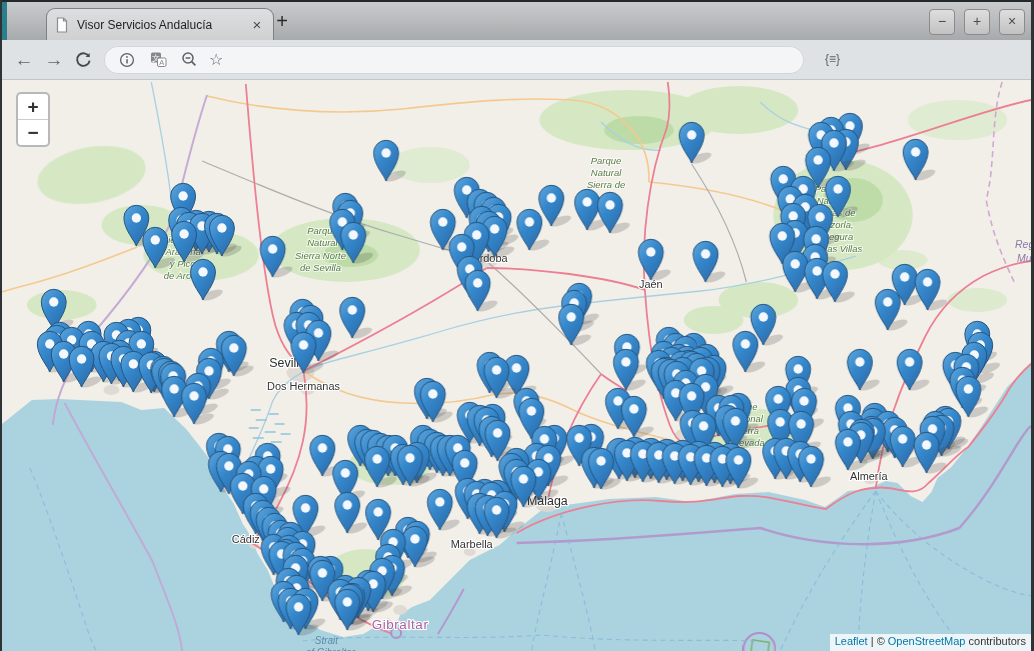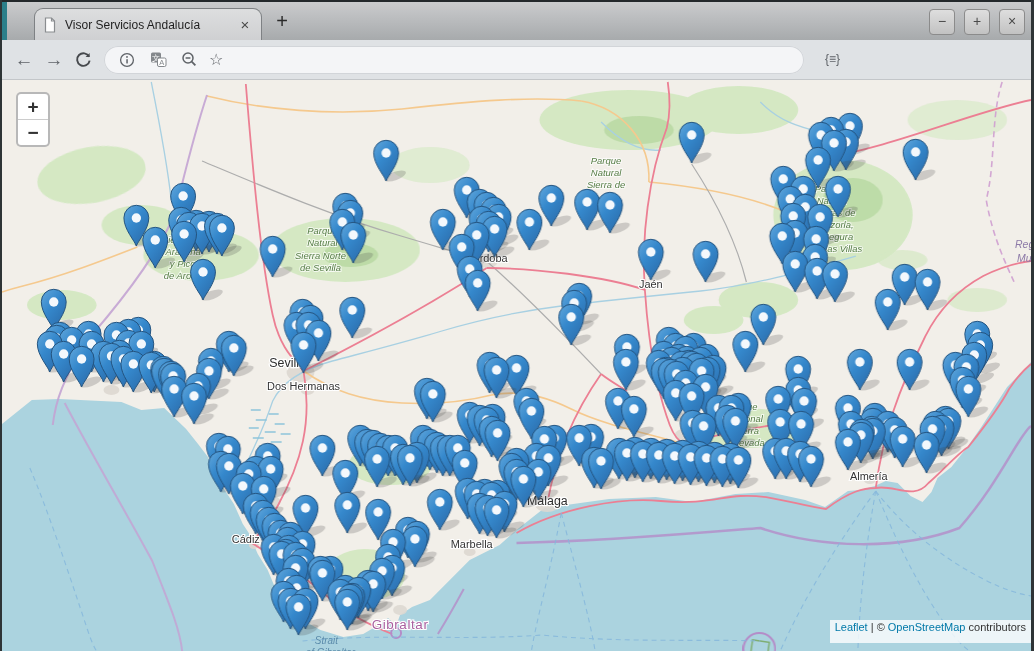--- a/index.html
+++ b/index.html
@@ -2,21 +2,21 @@
 <html><head>
 <meta charset="utf-8">
 <style>
   html,body{margin:0;padding:0;background:#4a4f52;font-family:"Liberation Sans",sans-serif;}
   .window{width:1034px;height:651px;position:relative;overflow:hidden;box-sizing:border-box;
           border-left:2px solid #2e3436;border-right:3px solid #2e3436;background:#dfe2e5;}
   
   .tabstrip{height:40px;background:linear-gradient(#cacbcd,#a7aaac);position:relative;
             border-top:2px solid #23282b;box-sizing:border-box;}
   .teal-strip{position:absolute;left:0;top:0;width:5px;height:38px;background:#2b7f8a;}
-  .tab{position:absolute;left:32px;top:6px;width:228px;height:32px;
+  .tab{position:absolute;left:44px;top:6px;width:228px;height:32px;
        background:linear-gradient(#dddedf,#cfd0d2);border:1px solid #7e8184;border-bottom:none;
        border-radius:9px 9px 0 0;display:flex;align-items:center;padding:0 8px;gap:8px;box-sizing:border-box;}
   .tab-title{font-size:12px;color:#1f1f1f;white-space:nowrap;overflow:hidden;flex:1;}
   .tab-close{color:#4a4a4a;font-size:15px;width:16px;text-align:center;cursor:default;}
   .newtab{position:absolute;left:268px;top:8px;font-size:20px;color:#2a2a2a;width:24px;text-align:center;}
   .winbtns{position:absolute;right:6px;top:7px;display:flex;gap:9px;}
   .wbtn{width:26px;height:26px;border:1px solid #8b8b8b;border-radius:4px;box-sizing:border-box;
         background:linear-gradient(#dedede,#c2c2c2);color:#4a4a4a;font-size:14px;line-height:23px;text-align:center;}
   
   .toolbar{height:40px;background:#dfe2e5;display:flex;align-items:center;padding:0 10px;gap:6px;
@@ -35,21 +35,21 @@
           background:radial-gradient(circle at 50% 42%,#e9b98b 0 30%,#7a3c1e 33% 52%,#c96b2f 55% 100%);
           border:1px solid #b0682f;box-sizing:border-box;}
   .kebab{font-size:15px;color:#5f6368;width:16px;text-align:center;}
   
   .maparea{position:relative;height:571px;background:#abd3df;overflow:hidden;}
   svg.map{display:block;width:100%;height:100%;}
   .zoomctl{position:absolute;left:14px;top:12px;width:30px;background:#fff;border:2px solid rgba(0,0,0,.28);
            border-radius:5px;overflow:hidden;z-index:5;}
   .zbtn{width:100%;height:25px;line-height:25px;text-align:center;font-size:19px;font-weight:bold;color:#333;cursor:default;}
   .zbtn+.zbtn{border-top:1px solid #ccc;}
-  .attrib{position:absolute;right:0;bottom:8px;background:rgba(255,255,255,.78);padding:1px 5px 10px 5px;
+  .attrib{position:absolute;right:0;bottom:0;background:rgba(255,255,255,.78);padding:1px 5px 4px 5px;
           font-size:11px;color:#333;z-index:5;white-space:nowrap;}
   .attrib a{color:#0078A8;text-decoration:none;}
   
   text{font-family:"Liberation Sans",sans-serif;}
   .ml-city{font-size:11px;fill:#333;paint-order:stroke;stroke:#fff;stroke-width:2.2px;text-anchor:middle;}
   .ml-citylg{font-size:12.5px;fill:#2d2d2d;paint-order:stroke;stroke:#fff;stroke-width:2.4px;text-anchor:middle;}
   .ml-park{font-size:9.5px;font-style:italic;fill:#567d46;paint-order:stroke;stroke:rgba(255,255,255,.7);stroke-width:2px;text-anchor:middle;}
   .ml-water{font-size:10px;font-style:italic;fill:#5b8cab;text-anchor:middle;}
   .ml-country{font-size:13.5px;fill:#a85f9f;paint-order:stroke;stroke:#fff;stroke-width:2.2px;text-anchor:middle;letter-spacing:.6px;}
   .ml-region{font-size:10.5px;font-style:italic;fill:#8d7aa8;text-anchor:start;}

